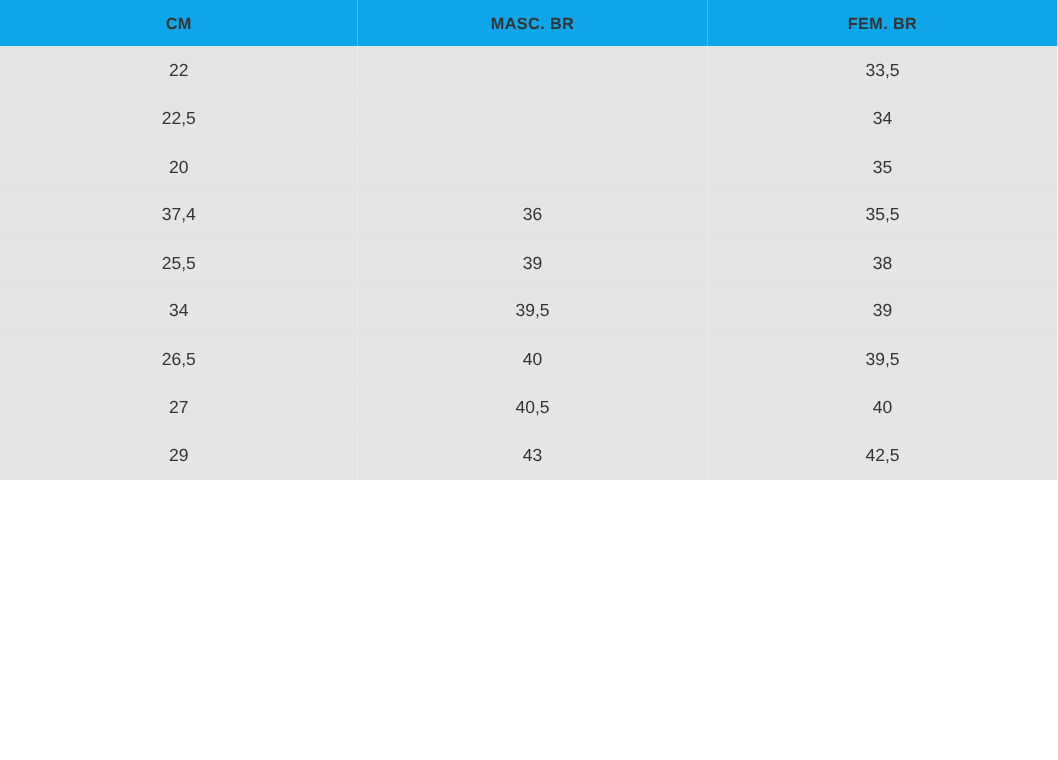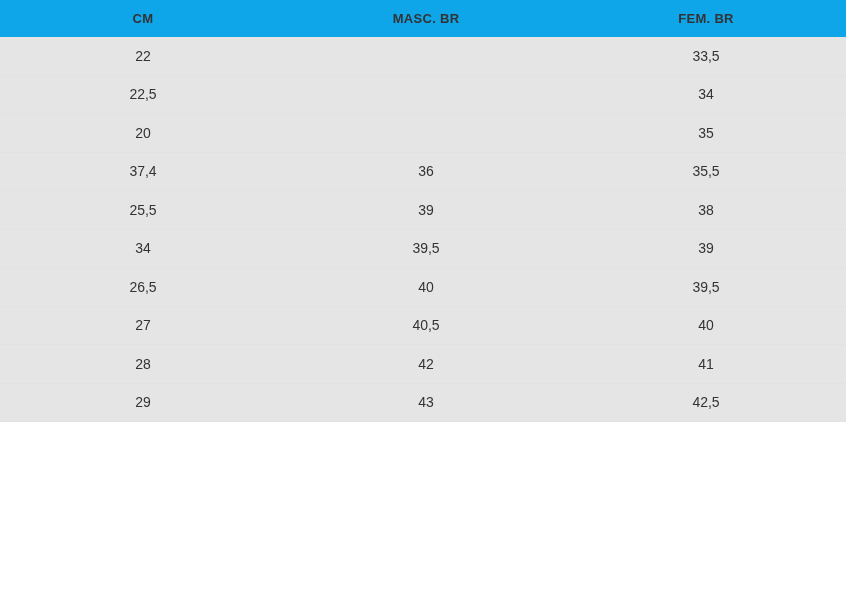--- a/index.html
+++ b/index.html
@@ -100,23 +100,18 @@
       <td>26,5</td>
       <td>40</td>
       <td>39,5</td>
     </tr>
     <tr>
       <td>27</td>
       <td>40,5</td>
       <td>40</td>
     </tr>
     <tr>
-      <td>28</td>
-      <td>42</td>
-      <td>41</td>
-    </tr>
-    <tr>
       <td>29</td>
       <td>43</td>
       <td>42,5</td>
     </tr>
   </tbody>
 </table>
 
 </body></html>

